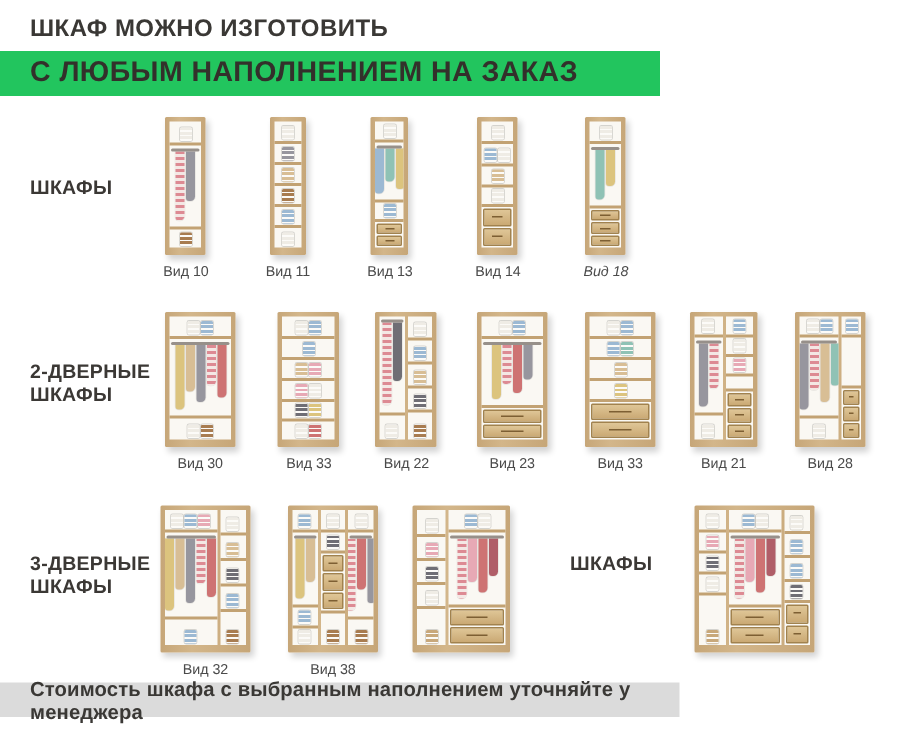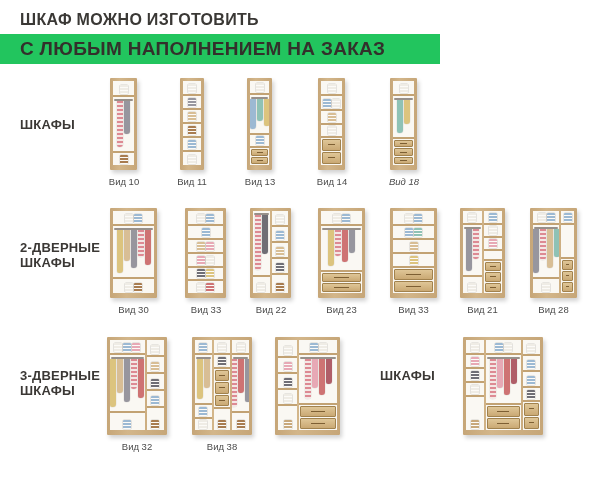--- a/index.html
+++ b/index.html
@@ -634,13 +634,16 @@
                 <div class="handle"></div>
               </div>
               <div class="drawer">
                 <div class="handle"></div>
               </div>
             </div>
           </div>
         </div>
       </div>
     </div>
+  <div class="footer-bar" id="footer-bar" style="background: rgb(219, 219, 219);">
+    <span>Стоимость шкафа с выбранным наполнением уточняйте у менеджера</span>
+  </div>
 </div>
 
 </body></html>

